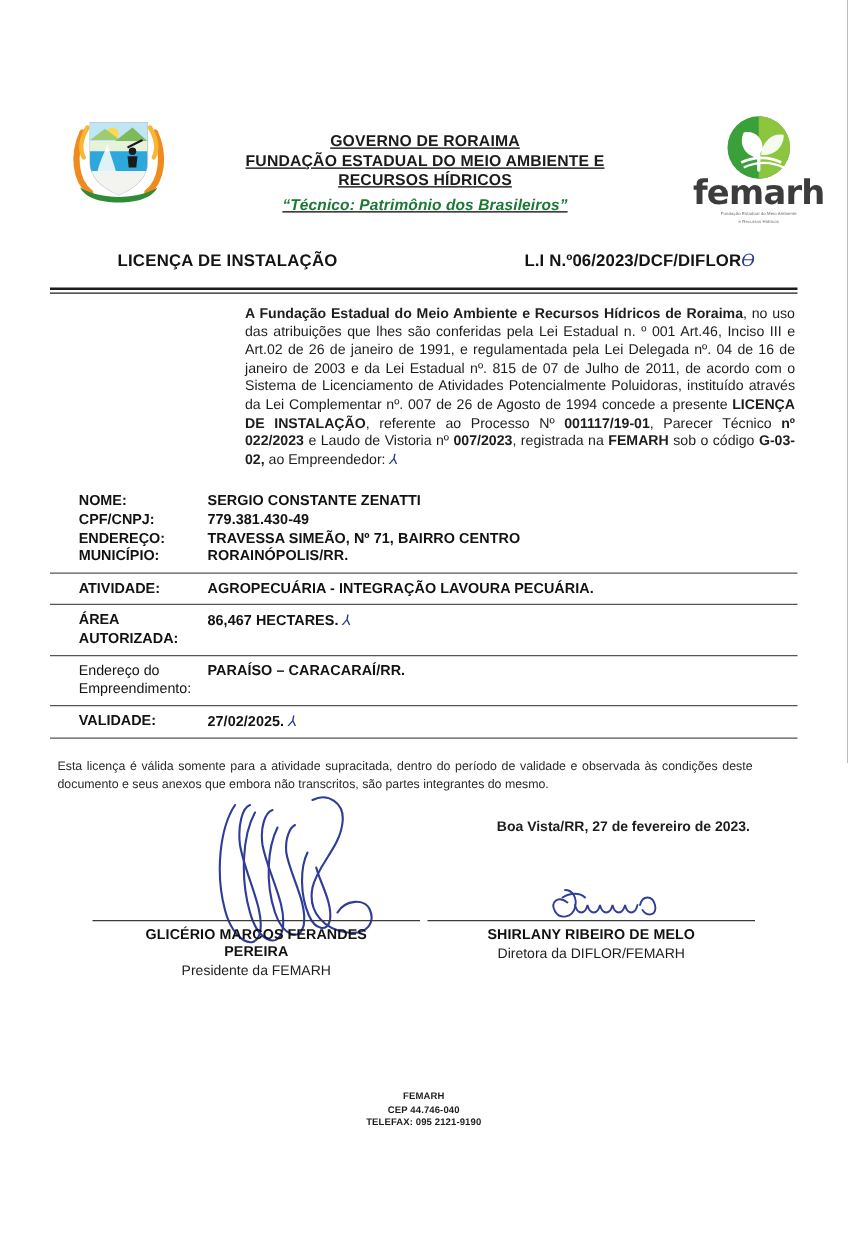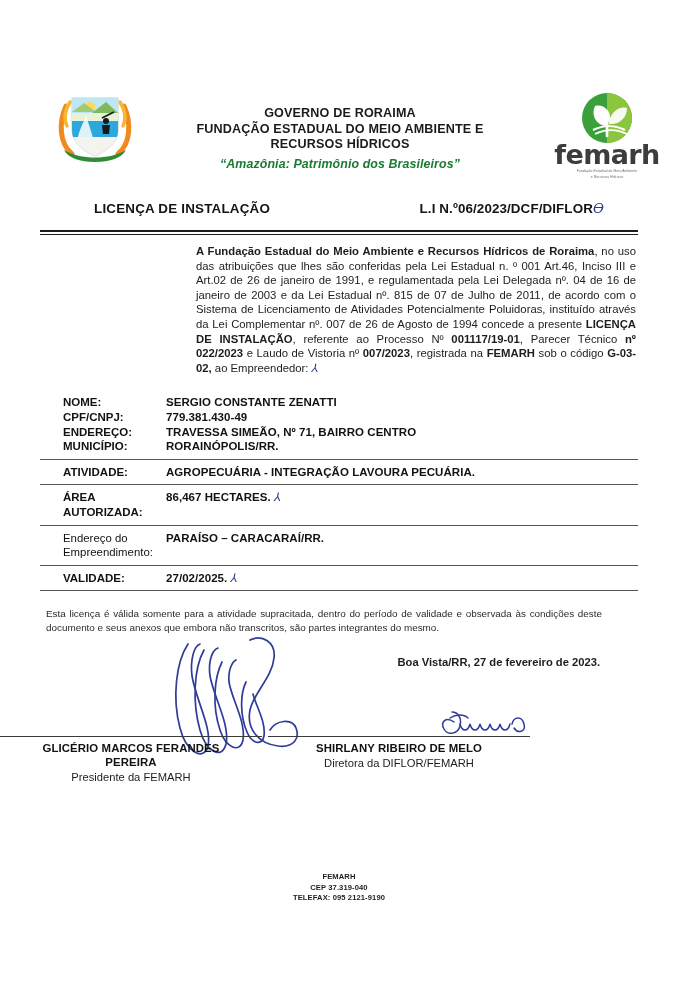--- a/index.html
+++ b/index.html
@@ -32,20 +32,21 @@
     top: 2px;
     width: 86px;
     height: 76px;
   }
   .header-text {
     position: absolute;
     left: 140px;
     top: 18px;
     width: 400px;
     text-align: center;
+    text-decoration: underline;
   }
   .header-text .ln {
     font-size: 12.6px;
     font-weight: bold;
     color: #1b1b1b;
     letter-spacing: .15px;
     line-height: 15.6px;
   }
   .header-text .motto {
     font-size: 12.4px;
@@ -207,21 +208,21 @@
     width: 120px;
     height: 36px;
     pointer-events: none;
   }
   .sig-cols {
     position: absolute;
     top: 62px;
     left: 0;
     right: 0;
     display: flex;
-    justify-content: flex-start;
+    justify-content: center;
     gap: 6px;
   }
   .sig-col {
     width: 262px;
     text-align: center;
     border-top: 1px solid #3a3a3a;
     padding-top: 4px;
   }
   .sig-name {
     font-size: 11.4px;
@@ -288,21 +289,21 @@
         </g>
 
         <path d="M12 60 C28 70 58 70 74 60 C70 68 58 72 43 72 C28 72 16 68 12 60 Z" fill="#2f8b34"></path>
       </svg>
     </div>
 
     <div class="header-text">
       <div class="ln">GOVERNO DE RORAIMA</div>
       <div class="ln">FUNDAÇÃO ESTADUAL DO MEIO AMBIENTE E</div>
       <div class="ln">RECURSOS HÍDRICOS</div>
-      <div class="motto">“Amazônia: Patrimônio dos Brasileiros”</div>
+      <div class="motto">“Técnico: Patrimônio dos Brasileiros”</div>
     </div>
 
     <div class="femarh-logo">
       <div class="femarh-mark">
         <svg viewBox="0 0 52 52" width="52" height="52">
           <circle cx="26" cy="26" r="25" fill="#3aa03a"></circle>
           <path d="M26 1 A25 25 0 0 1 26 51 Z" fill="#8cc63f"></path>
           <path d="M24 34 C14 32 10 22 14 14 C22 12 30 18 29 28 Z" fill="#ffffff"></path>
           <path d="M28 30 C30 20 38 14 46 16 C46 26 38 33 28 32 Z" fill="#ffffff" opacity=".92"></path>
           <path d="M26 44 L26 24" stroke="#ffffff" stroke-width="2.6" stroke-linecap="round"></path>
@@ -431,17 +432,17 @@
       </div>
       <div class="sig-col">
         <div class="sig-name">SHIRLANY RIBEIRO DE MELO</div>
         <div class="sig-role">Diretora da DIFLOR/FEMARH</div>
       </div>
     </div>
   </div>
 
   <div class="footer">
     <div class="f-ln">FEMARH</div>
-    <div class="f-ln">CEP 37.319-040</div>
+    <div class="f-ln">CEP 44.746-040</div>
     <div class="f-ln">TELEFAX: 095 2121-9190</div>
   </div>
 
 </div>
 
 </body></html>

